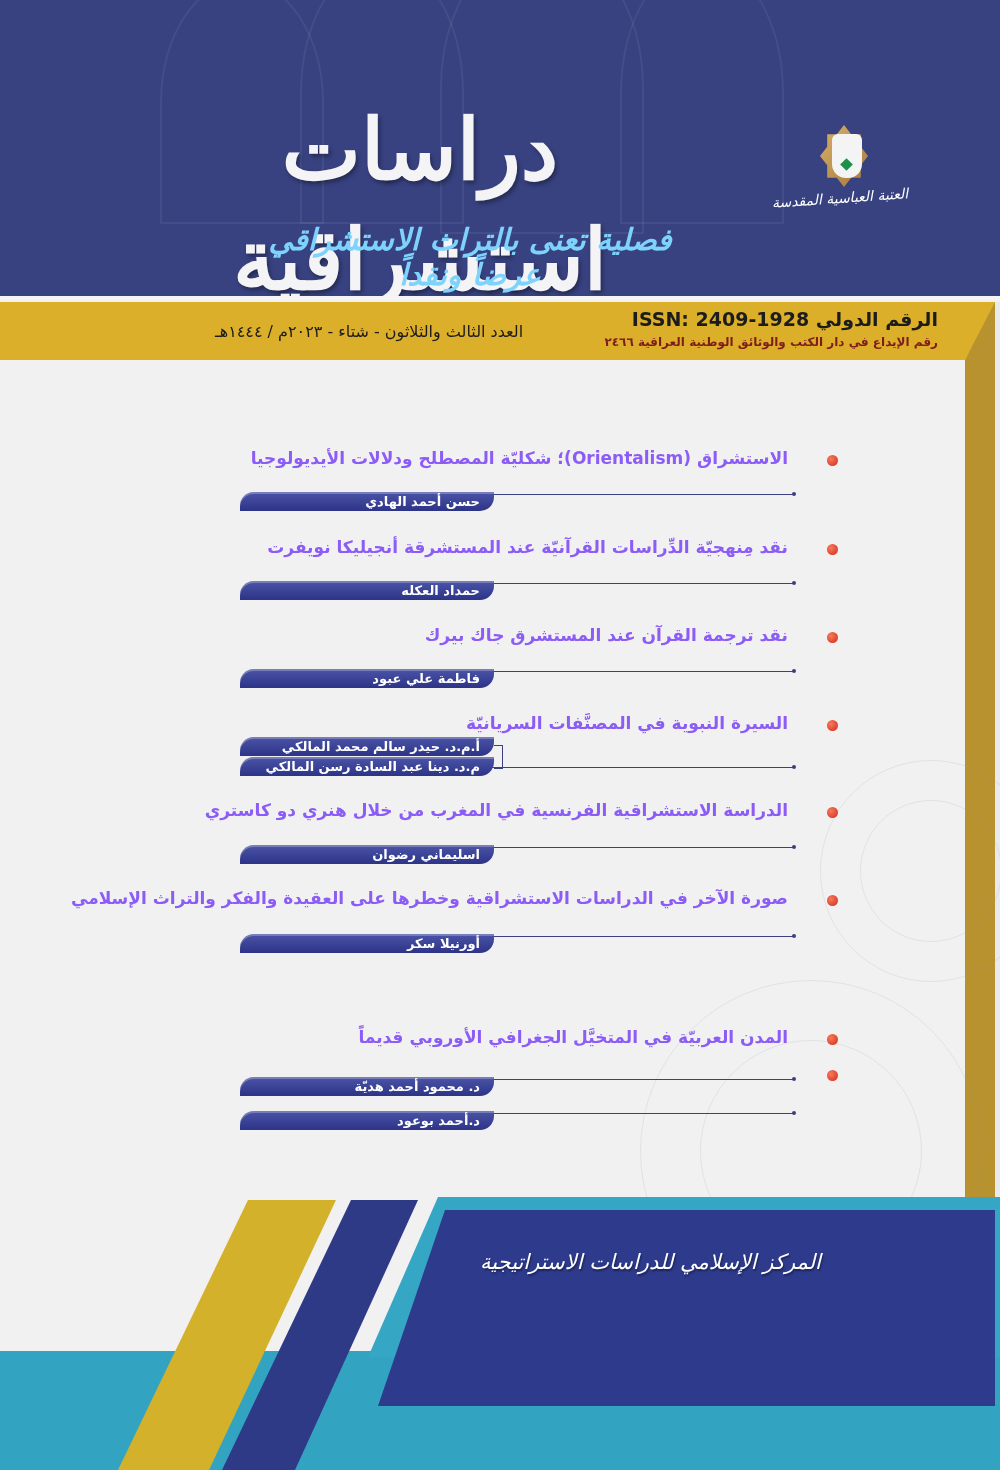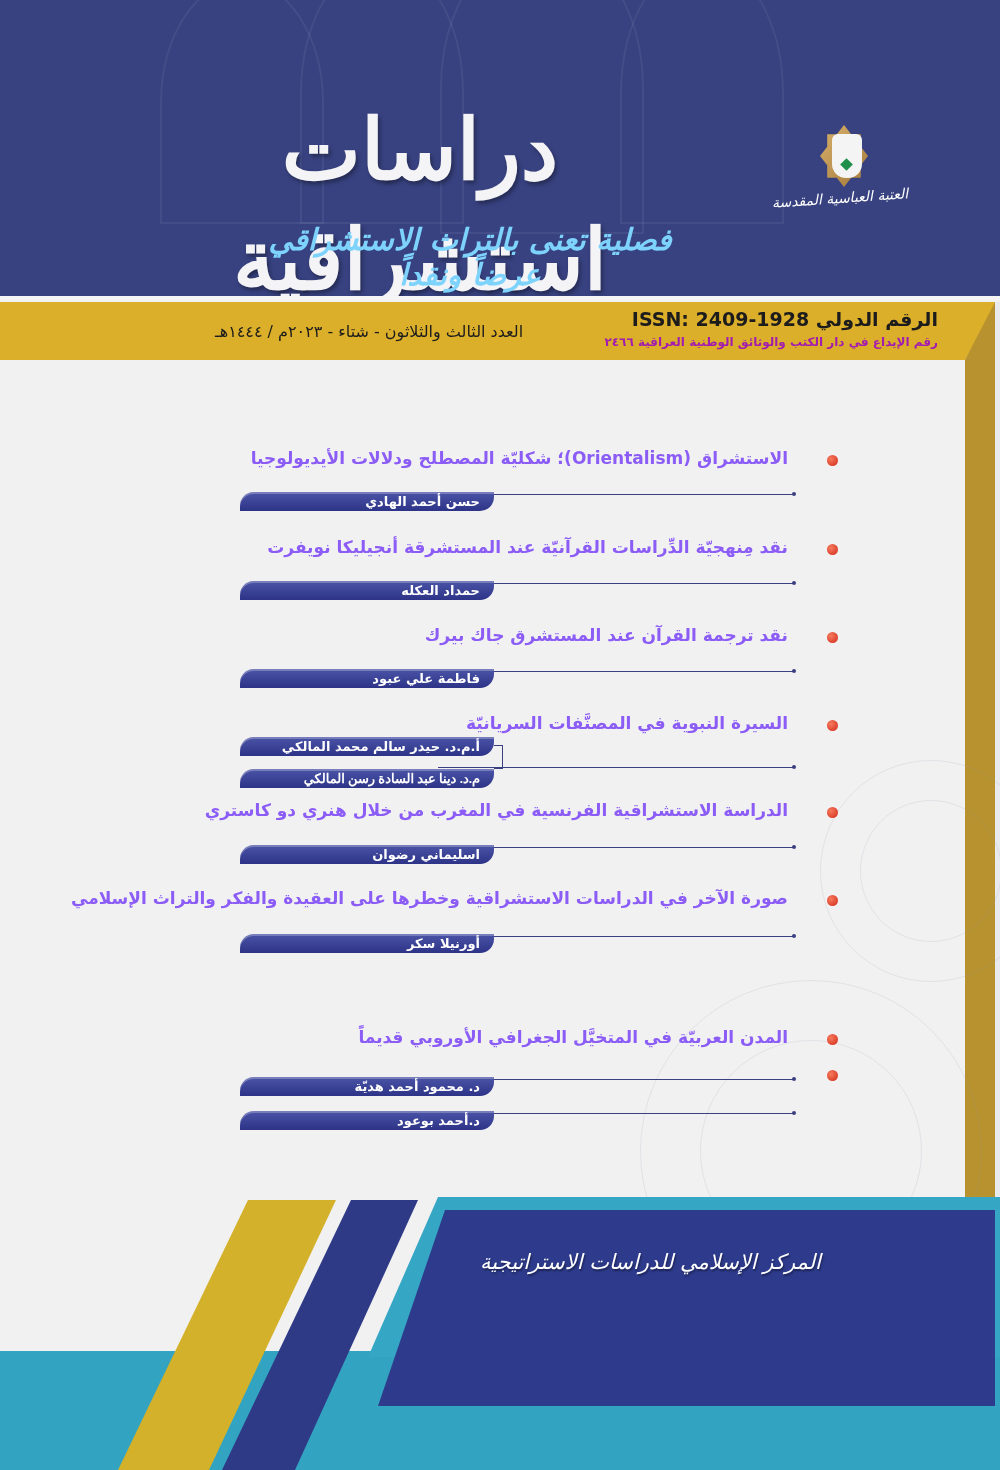--- a/index.html
+++ b/index.html
@@ -55,21 +55,21 @@
     position: absolute; left: 965px; top: 302px; width: 30px; height: 900px; background: #b8922e;
     clip-path: polygon(30px 0, 30px 100%, 0 100%, 0 58px);
   }
   .gold-right-strip { position: absolute; left: 995px; top: 302px; width: 5px; height: 900px; background: #e8eaee; }
   .issn {
     position: absolute; right: 62px; top: 308px; direction: rtl;
     font-family: "DejaVu Sans", sans-serif; font-size: 19px; color: #1c1c1c; font-weight: bold;
   }
   .deposit {
     position: absolute; right: 62px; top: 335px; direction: rtl;
-    font-size: 12px; color: #a21caf; font-weight: bold;
+    font-size: 12px; color: #7f1d1d; font-weight: bold;
   }
   .issue {
     position: absolute; left: 215px; top: 322px; direction: rtl;
     font-size: 16px; color: #1c1c1c; font-weight: normal;
   }
   .pattern {
     position: absolute; border: 1px solid rgba(150,155,170,0.18); border-radius: 50%;
   }
   .toc { position: absolute; left: 0; top: 0; }
   .article { position: absolute; left: 238px; width: 600px; height: 90px; }
@@ -174,21 +174,21 @@
     <div class="rule" style="top:46px;"></div>
     <div class="pill" style="top:44px;">فاطمة علي عبود</div>
   </div>
 
   <div class="article" style="top:713px;">
     <div class="bullet"></div>
     <div class="art-title">السيرة النبوية في المصنَّفات السريانيّة</div>
     <div class="bracket" style="top:32px;height:22px;"></div>
     <div class="rule" style="top:54px;"></div>
     <div class="pill" style="top:24px;">أ.م.د. حيدر سالم محمد المالكي</div>
-    <div class="pill" style="top:56px;font-family:Liberation Serif, serif;">م.د. دينا عبد السادة رسن المالكي</div>
+    <div class="pill" style="top:44px;">م.د. دينا عبد السادة رسن المالكي</div>
   </div>
 
   <div class="article" style="top:800px;">
     <div class="bullet"></div>
     <div class="art-title">الدراسة الاستشراقية الفرنسية في المغرب من خلال هنري دو كاستري</div>
     <div class="rule" style="top:47px;"></div>
     <div class="pill" style="top:45px;">اسليماني رضوان</div>
   </div>
 
   <div class="article" style="top:888px;">

